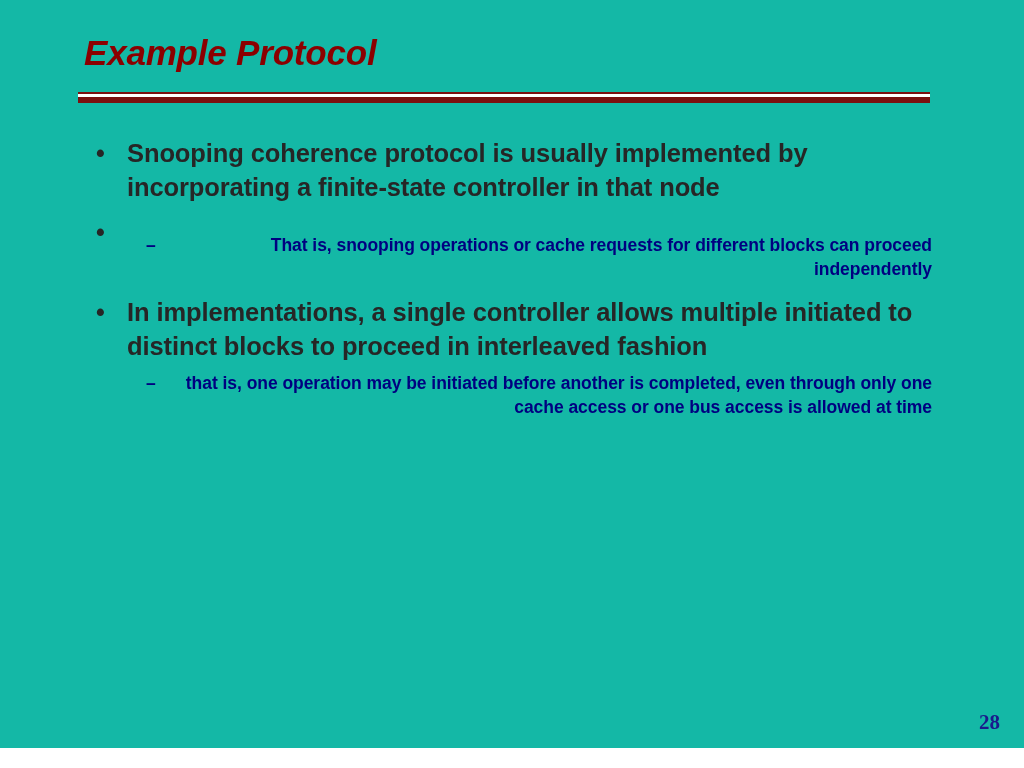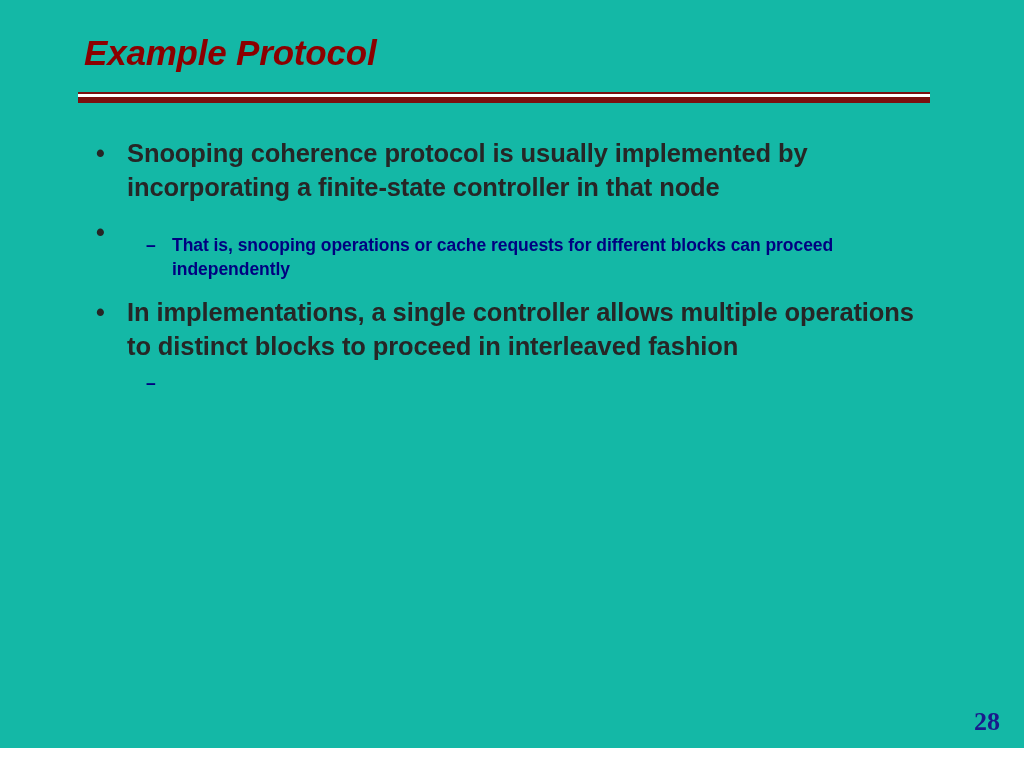--- a/index.html
+++ b/index.html
@@ -129,34 +129,35 @@
     text-align: left;
   }
   .bullet-l2 .text {
     display: block;
     font-size: 17.5px;
     line-height: 24px;
     font-weight: bold;
     color: #000080;
     letter-spacing: -0.05px;
     width: 760px;
+    text-align: right;
   }
 
   
   .bullet-l1.tight-after { margin-bottom: 8px; }
   .bullet-l2.space-before { margin-top: 4px; }
   .bullet-l2.space-after  { margin-bottom: 14px; }
 
   
   .page-number {
     position: absolute;
     right: 24px;
     bottom: 14px;
     font-family: "Liberation Serif", "DejaVu Serif", serif;
-    font-size: 26px;
+    font-size: 21px;
     line-height: 24px;
     font-weight: bold;
     color: #1A1A8C;
   }
 </style>
 </head>
 <body>
 
 <div class="slide">
 
@@ -179,24 +180,25 @@
       <span class="marker">•</span>
     </div>
 
     <div class="bullet-l2 space-before space-after">
       <span class="marker">–</span>
       <span class="text">That is, snooping operations or cache requests for different blocks can proceed independently</span>
     </div>
 
     <div class="bullet-l1 tight-after">
       <span class="marker">•</span>
-      <span class="text">In implementations, a single controller allows multiple operations to distinct blocks to proceed in interleaved fashion</span>
+      <span class="text">In implementations, a single controller allows multiple initiated to distinct blocks to proceed in interleaved fashion</span>
     </div>
 
     <div class="bullet-l2 space-before">
       <span class="marker">–</span>
+      <span class="text">that is, one operation may be initiated before another is completed, even through only one cache access or one bus access is allowed at time</span>
     </div>
 
   </div>
 
   <div class="page-number">28</div>
 
 </div>
 
 </body></html>

